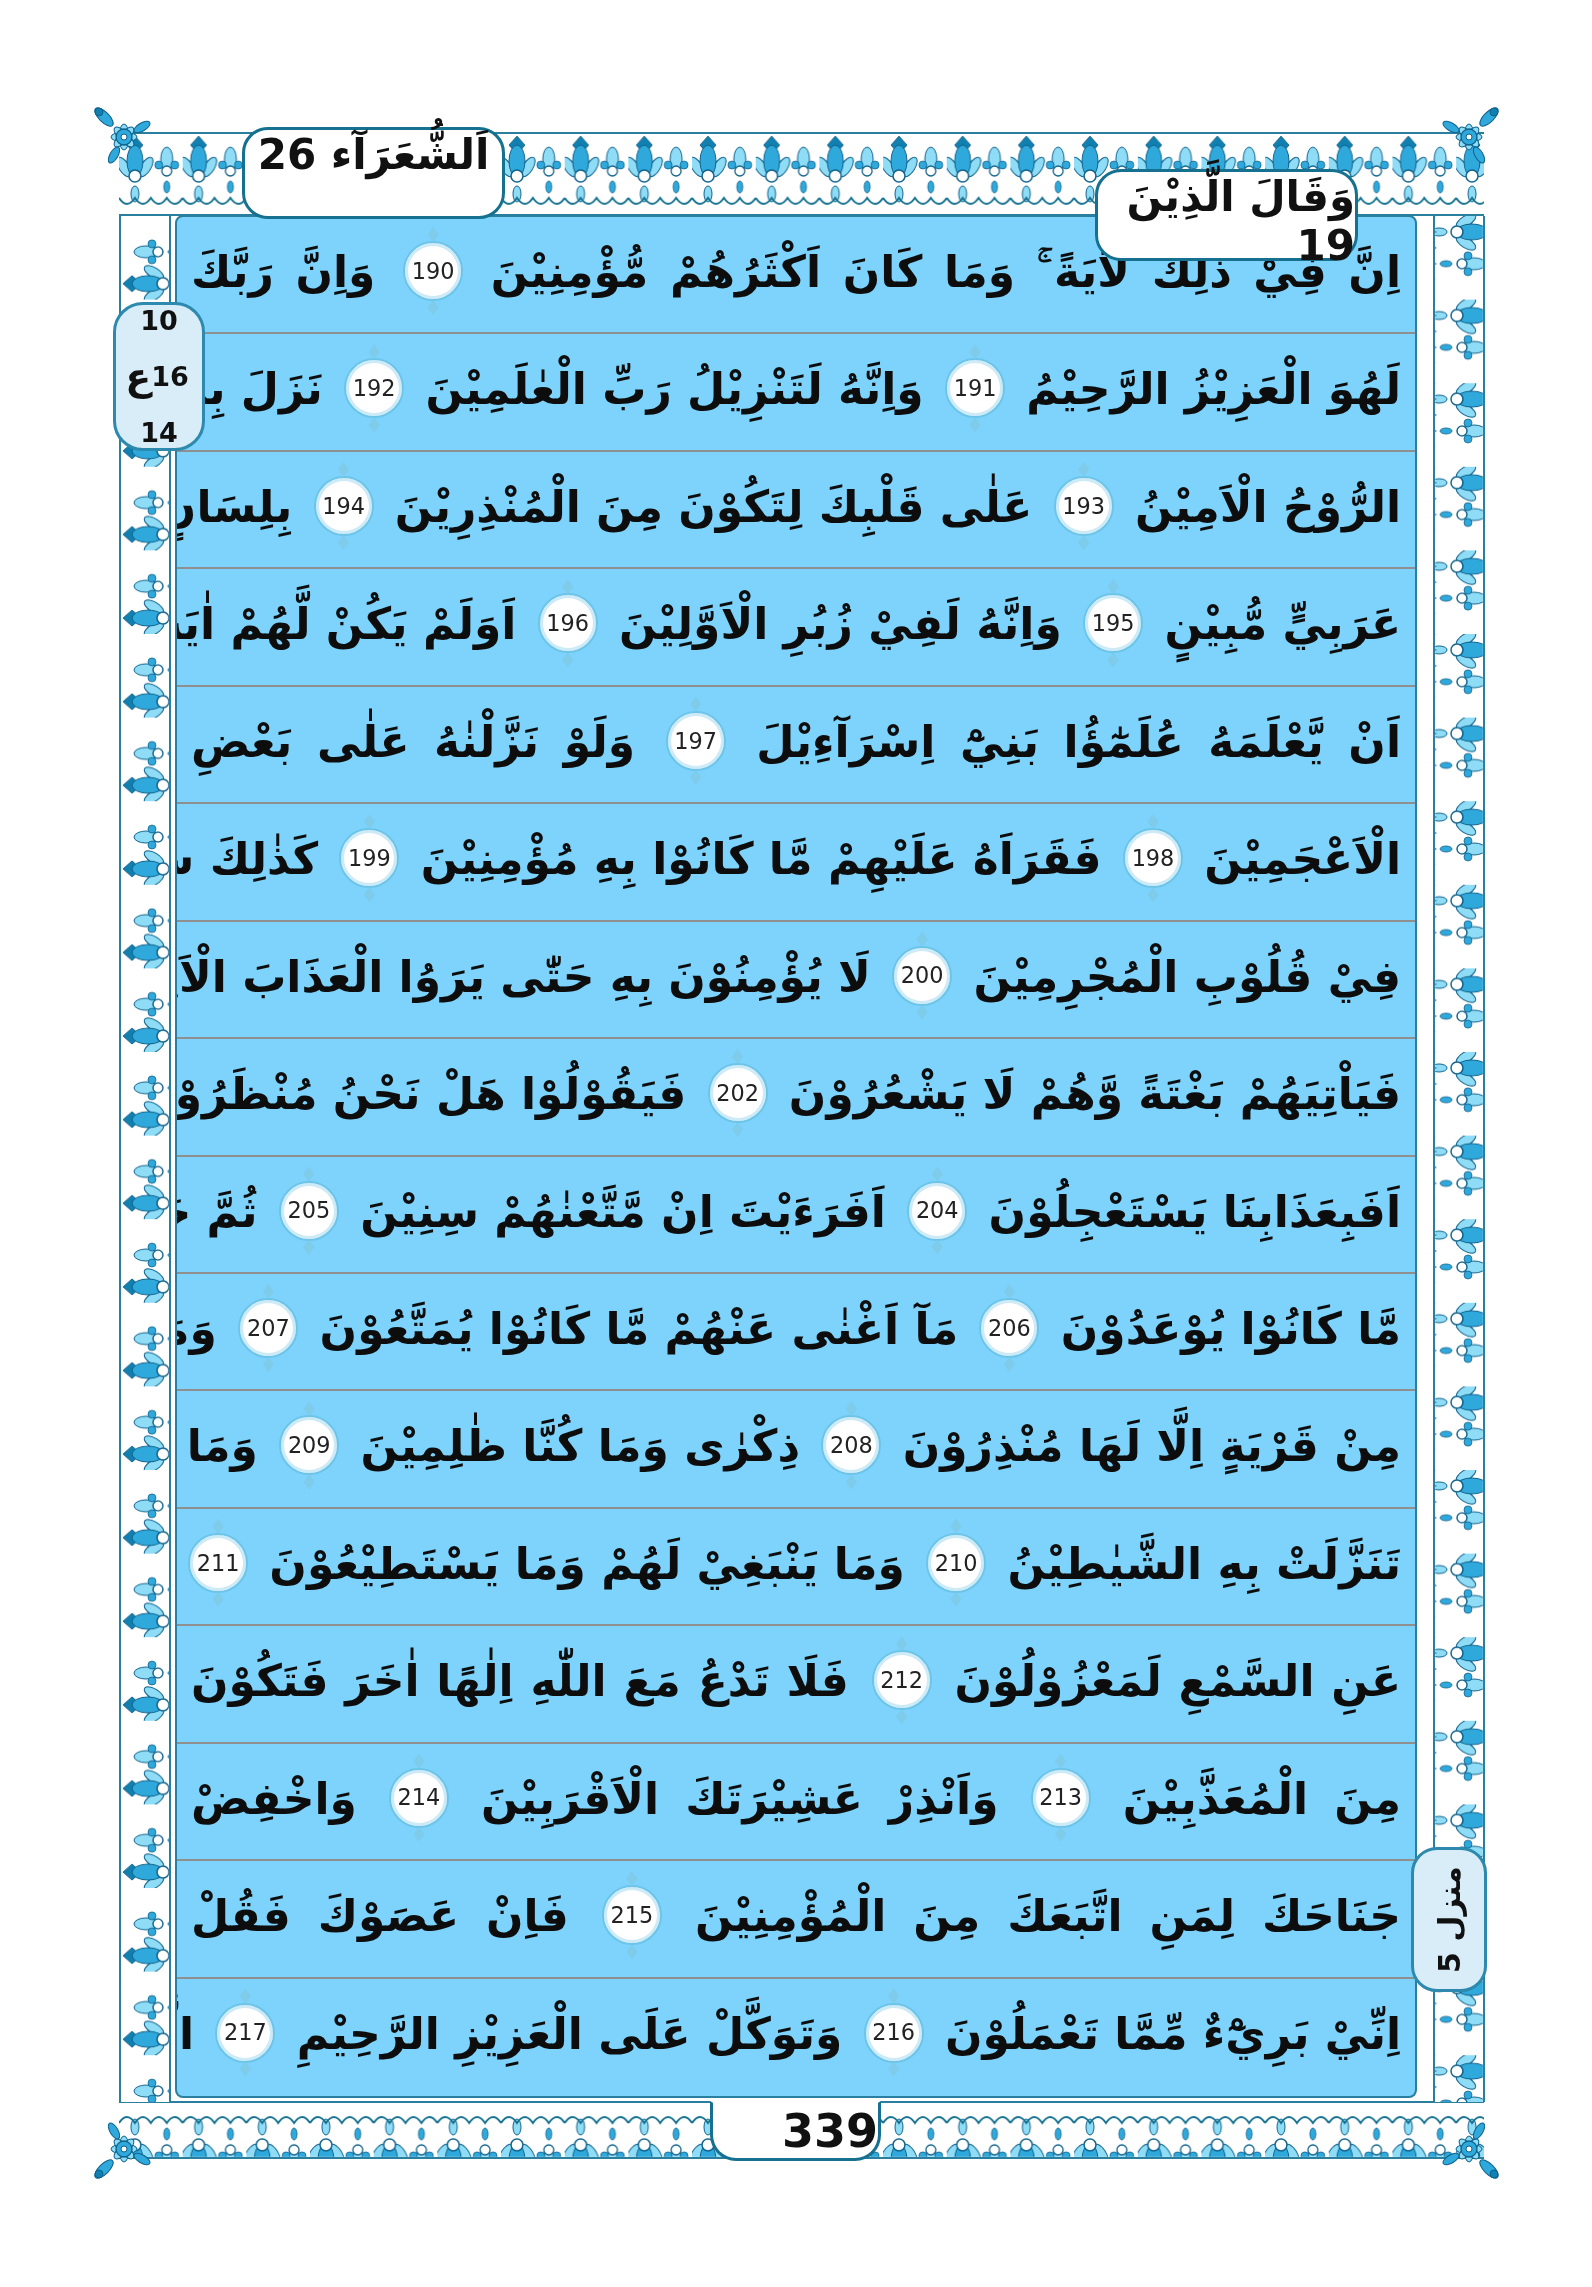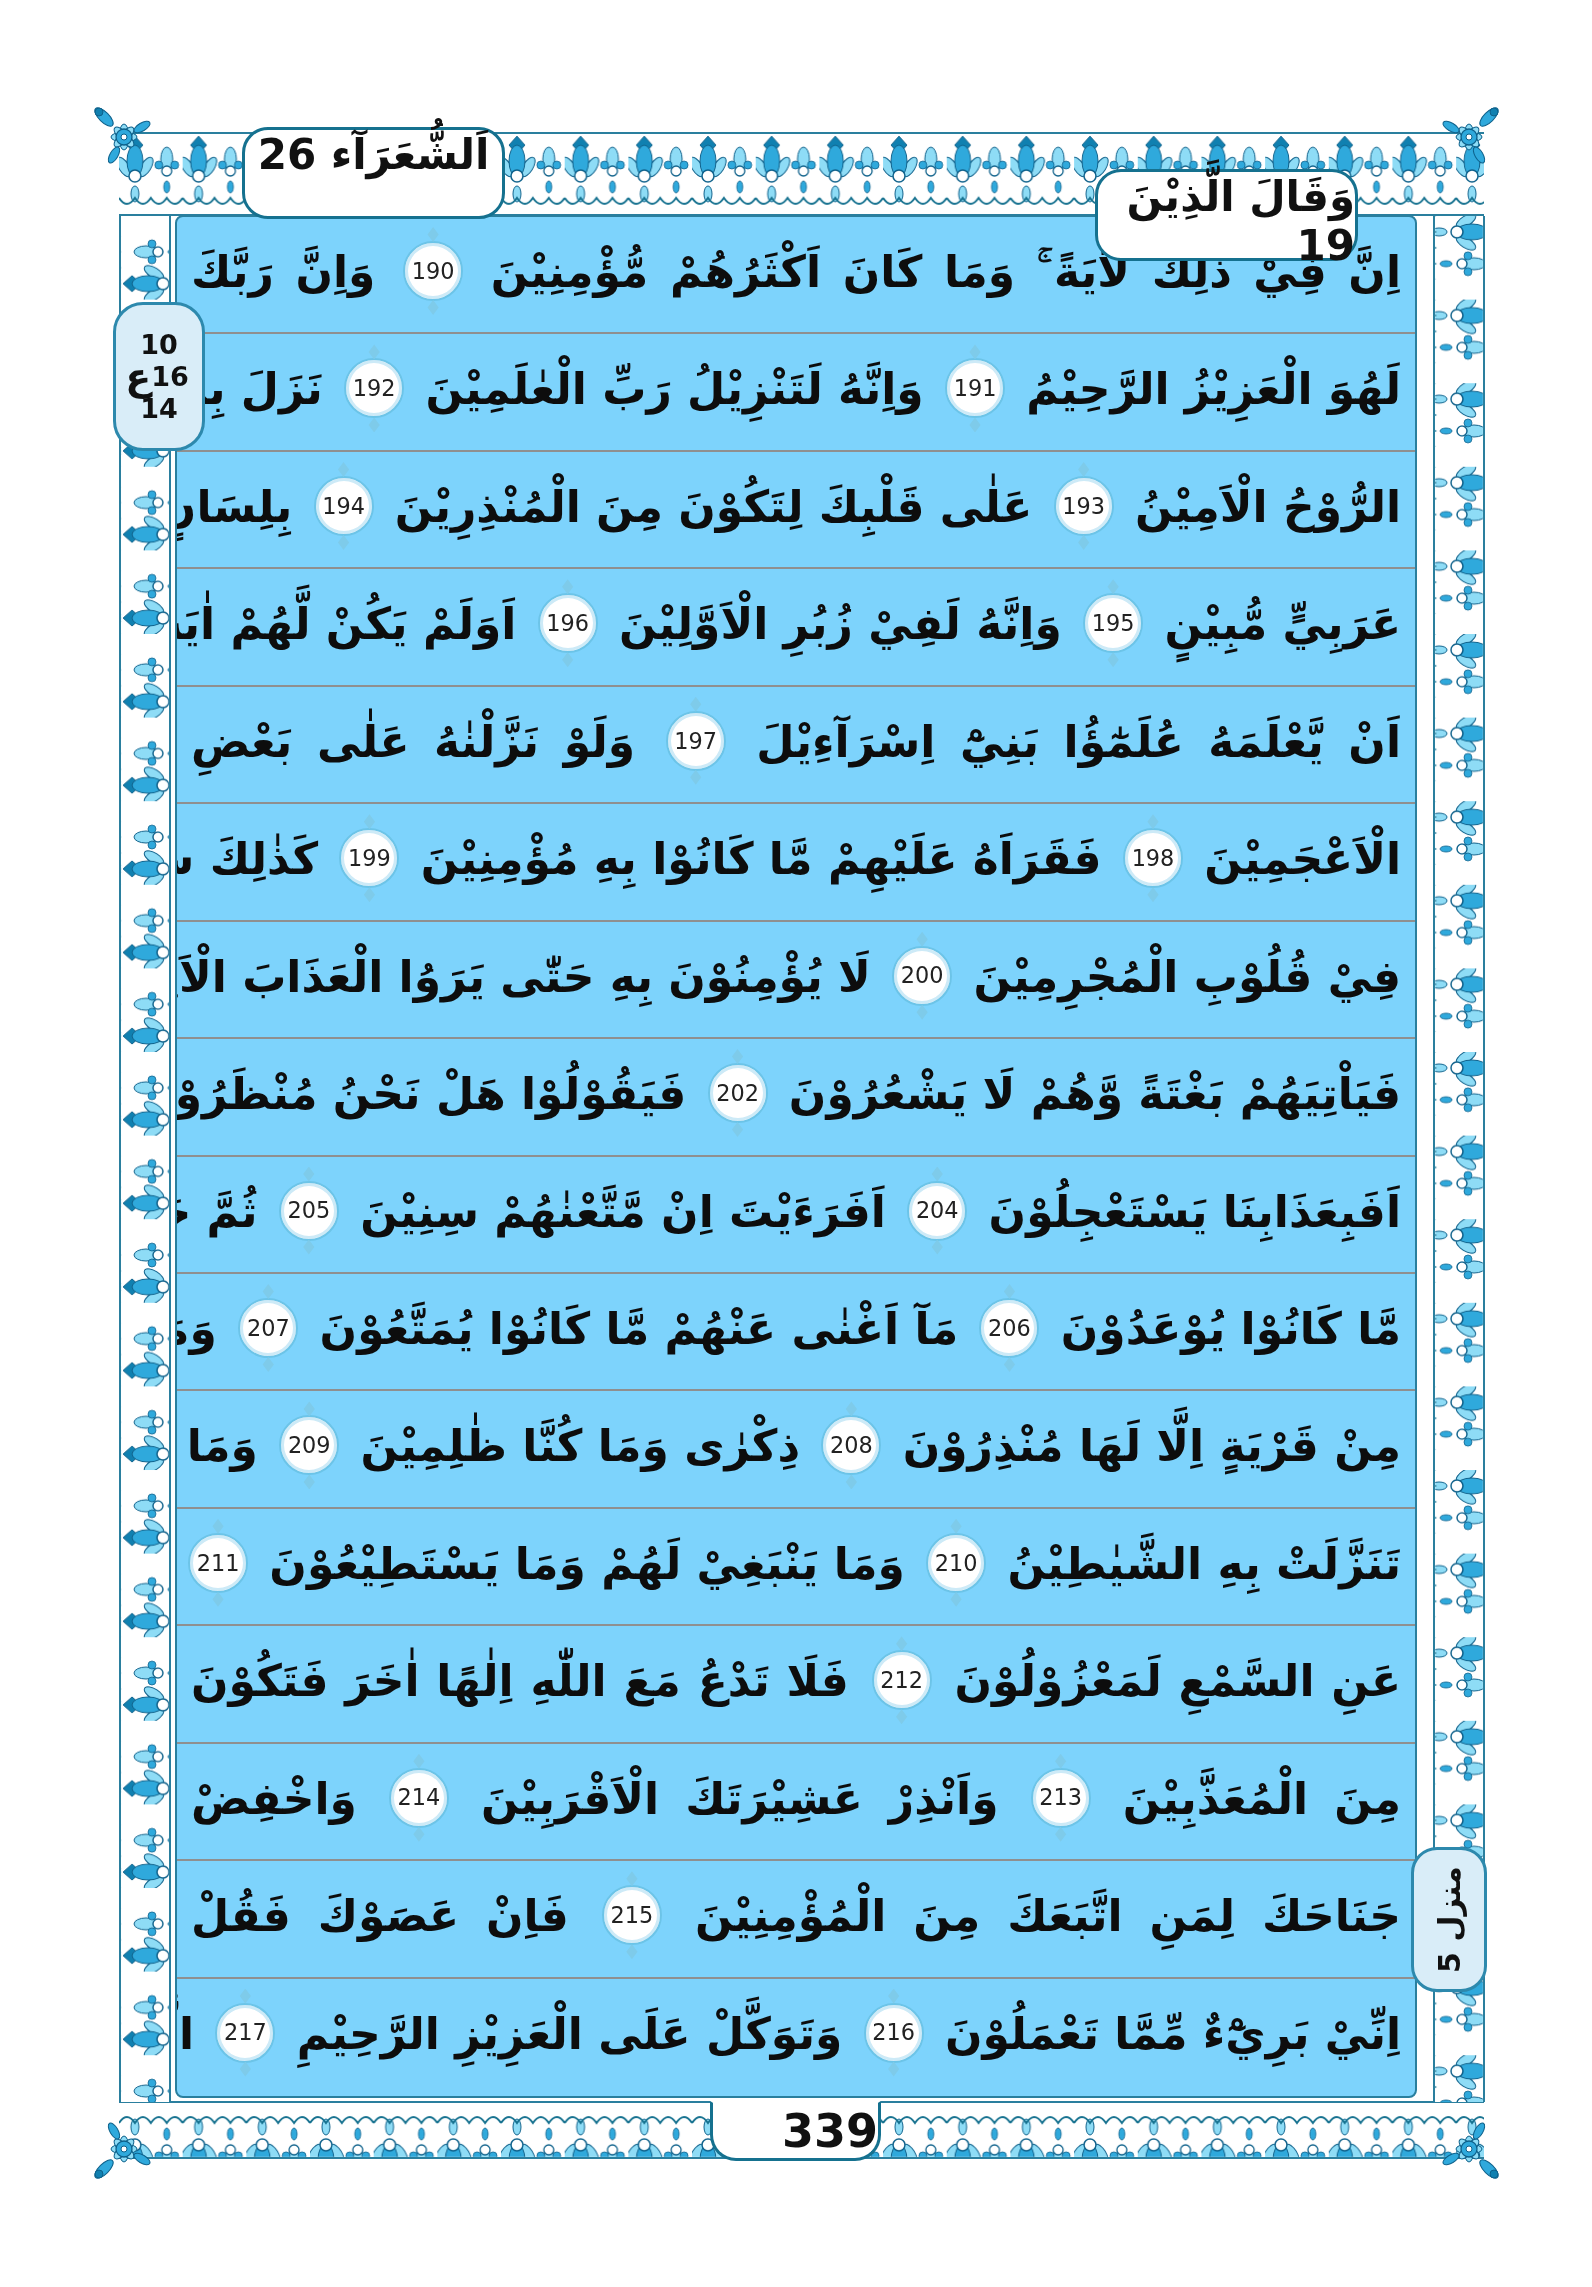--- a/index.html
+++ b/index.html
@@ -44,21 +44,21 @@
              font-weight:normal;font-size:22.4px;color:#222;line-height:1;flex:none;}
   .medallion::before,.medallion::after{content:"";position:absolute;left:50%;width:14px;height:15px;
              background:#7ecbea;transform:translateX(-50%);
              clip-path:polygon(50% 0,90% 50%,50% 100%,10% 50%);}
   .medallion::before{top:-16px;}
   .medallion::after{bottom:-16px;}
 
   
   .ruku{position:absolute;left:113px;top:302px;width:86px;height:143px;background:#d9edf8;
         border:3px solid #2d89ad;border-radius:30px;z-index:6;display:flex;flex-direction:column;
-        align-items:center;justify-content:center;color:#111;font-weight:bold;}
+        align-items:center;justify-content:center;color:#111;font-weight:bold;gap:24px;}
   .ruku .n{font-size:27px;line-height:30px;}
   .ruku .ayn-row{display:flex;align-items:center;line-height:34px;}
   .ruku .ayn{font-size:38px;margin-left:-4px;}
   .ruku .mid{font-size:27px;}
 
   .manzil{position:absolute;left:1411px;top:1847px;width:70px;height:139px;background:#d9edf8;
         border:3px solid #2d89ad;border-radius:26px;z-index:6;display:flex;align-items:center;
         justify-content:center;overflow:visible;}
   .manzil .rot{transform:rotate(-90deg);white-space:nowrap;direction:rtl;font-weight:bold;
         font-size:30px;color:#111;}

